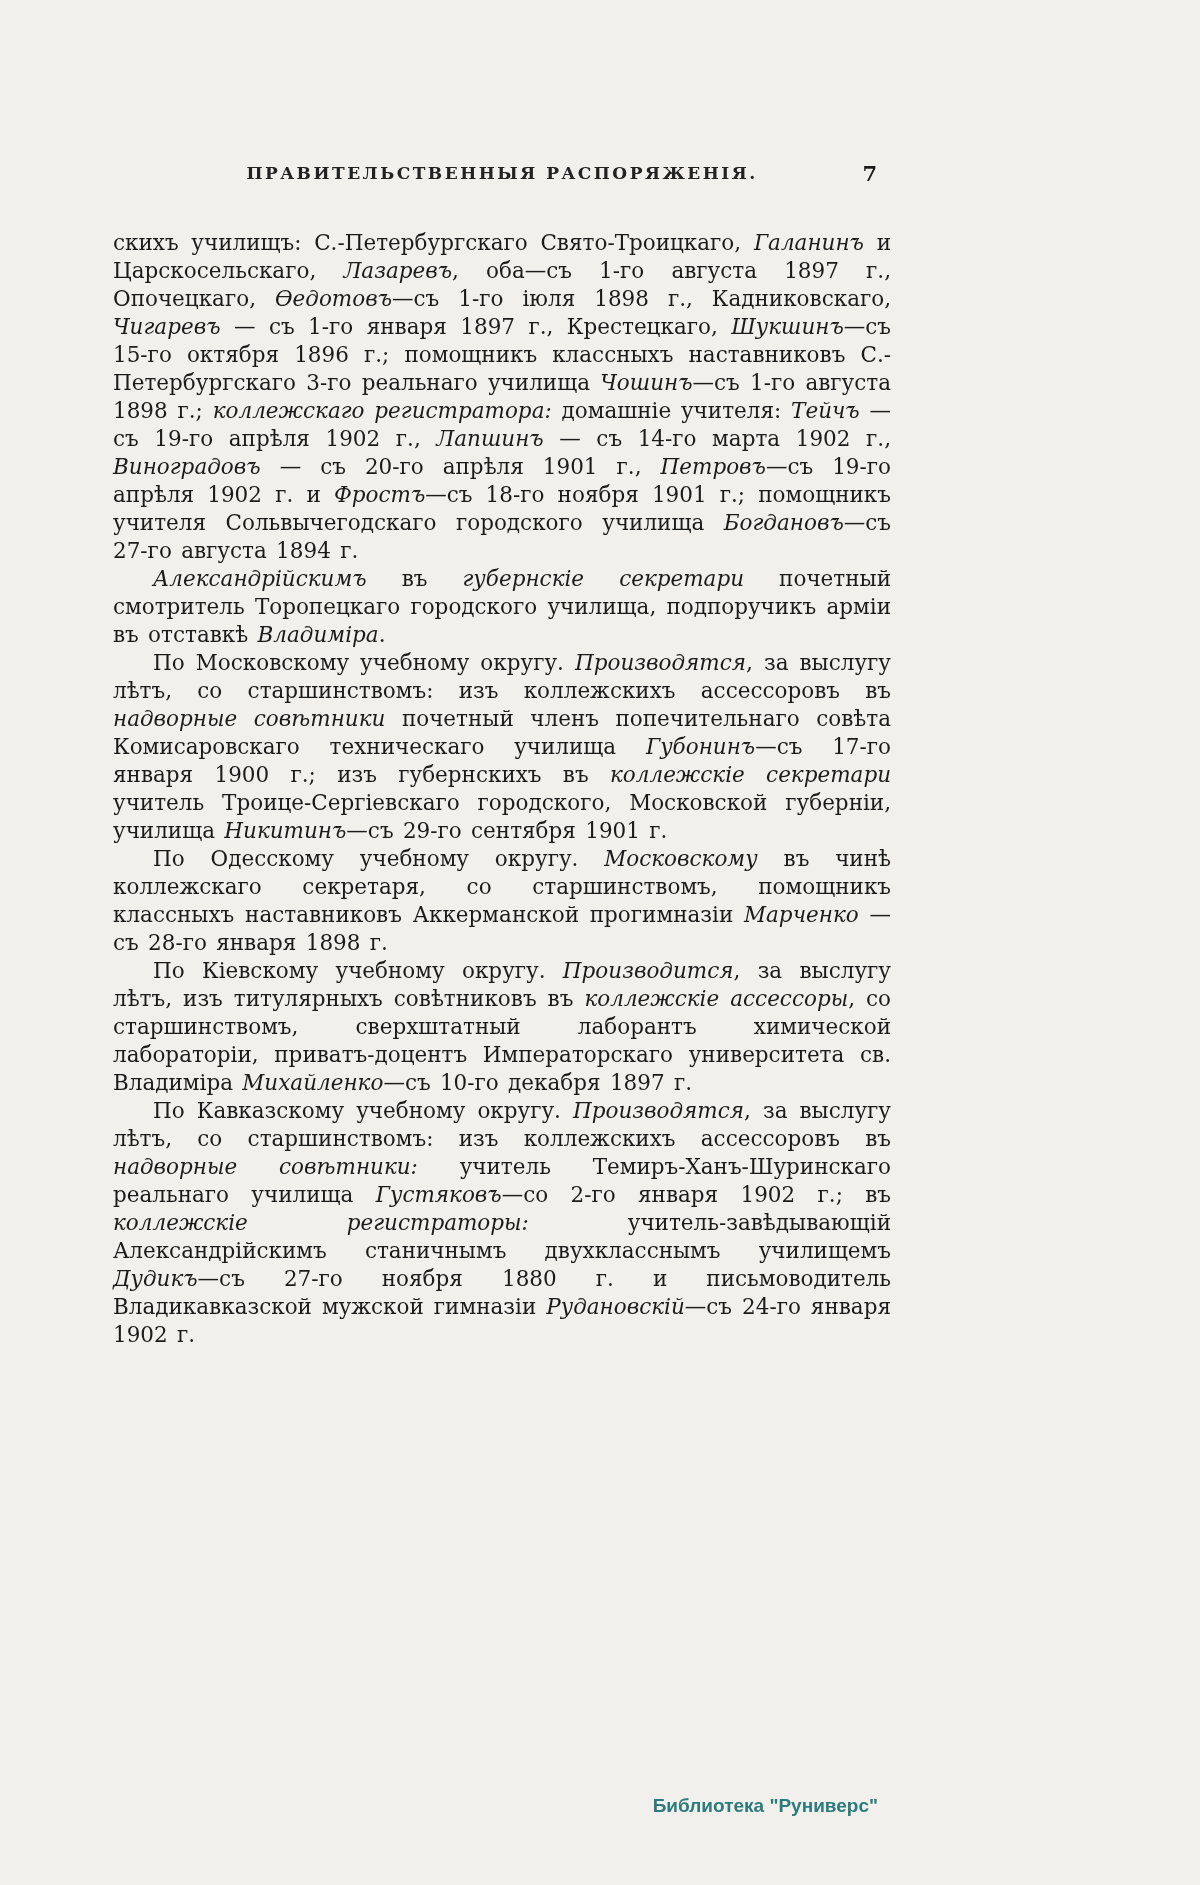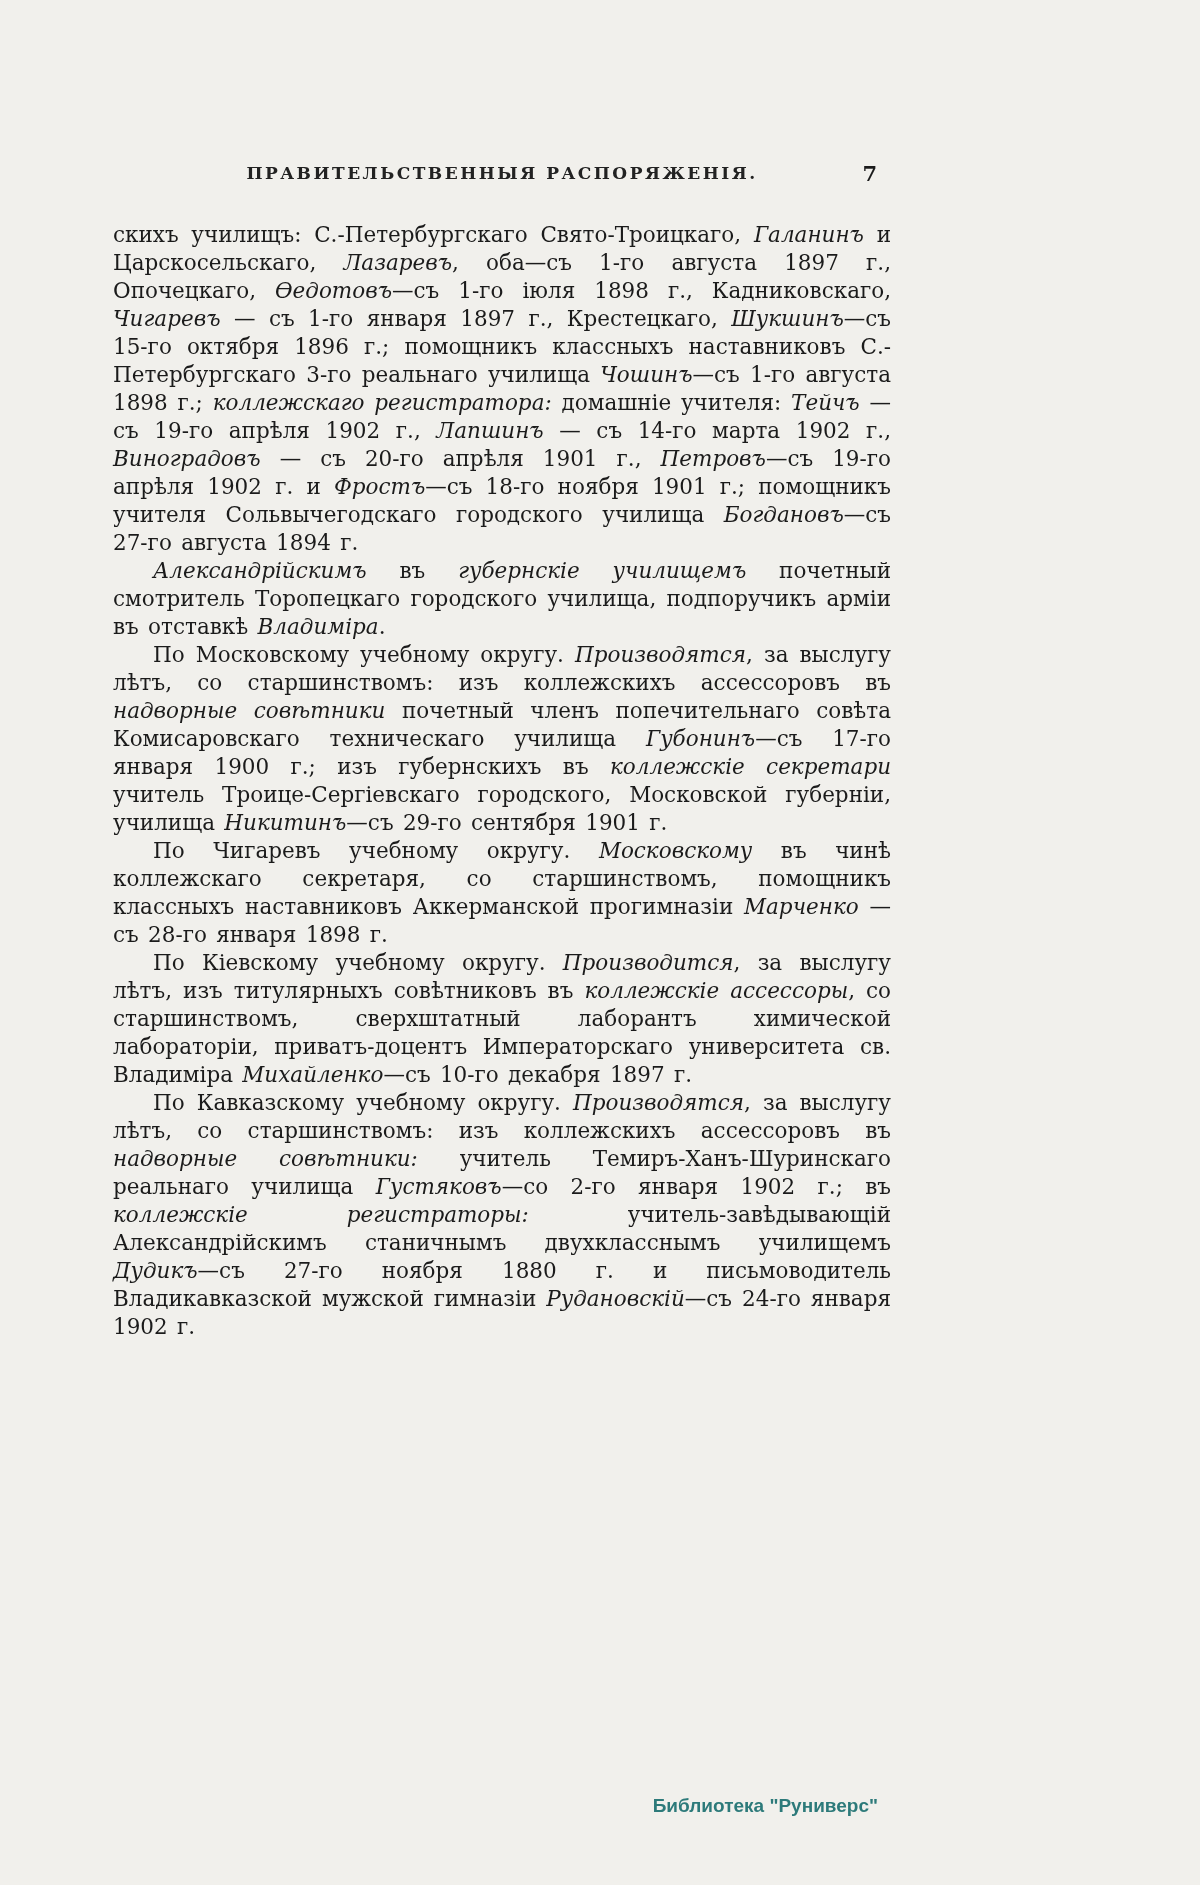--- a/index.html
+++ b/index.html
@@ -19,21 +19,21 @@
   .content {
     position: absolute;
     left: 113px;
     top: 163px;
     width: 778px;
   }
   .runhead {
     position: relative;
     width: 100%;
     height: 30px;
-    margin-bottom: 28px;
+    margin-bottom: 36px;
   }
   .runhead-title {
     display: block;
     text-align: center;
     font-size: 17px;
     letter-spacing: 2.5px;
     font-weight: bold;
     color: #222;
   }
   .runhead-page {
@@ -76,21 +76,21 @@
 <body>
 
 <div class="page">
   <div class="content">
     <div class="runhead">
       <span class="runhead-title">ПРАВИТЕЛЬСТВЕННЫЯ РАСПОРЯЖЕНІЯ.</span>
       <span class="runhead-page">7</span>
     </div>
     <div class="body-text">
         <p class=""><span>скихъ училищъ: С.-Петербургскаго Свято-Троицкаго, </span><span class="it">Галанинъ</span><span> и Царскосельскаго, </span><span class="it">Лазаревъ</span><span>, оба—съ 1-го августа 1897 г., Опочецкаго, </span><span class="it">Ѳедотовъ</span><span>—съ 1-го іюля 1898 г., Кадниковскаго, </span><span class="it">Чигаревъ</span><span> — съ 1-го января 1897 г., Крестецкаго, </span><span class="it">Шукшинъ</span><span>—съ 15-го октября 1896 г.; помощникъ классныхъ наставниковъ С.-Петербургскаго 3-го реальнаго училища </span><span class="it">Чошинъ</span><span>—съ 1-го августа 1898 г.; </span><span class="it">коллежскаго регистратора:</span><span> домашніе учителя: </span><span class="it">Тейчъ</span><span> — съ 19-го апрѣля 1902 г., </span><span class="it">Лапшинъ</span><span> — съ 14-го марта 1902 г., </span><span class="it">Виноградовъ</span><span> — съ 20-го апрѣля 1901 г., </span><span class="it">Петровъ</span><span>—съ 19-го апрѣля 1902 г. и </span><span class="it">Фростъ</span><span>—съ 18-го ноября 1901 г.; помощникъ учителя Сольвычегодскаго городского училища </span><span class="it">Богдановъ</span><span>—съ 27-го августа 1894 г.</span></p>
-        <p class="indent"><span class="it">Александрійскимъ</span><span> въ </span><span class="it">губернскіе училищемъ</span><span> почетный смотритель Торопецкаго городского училища, подпоручикъ арміи въ отставкѣ </span><span class="it">Владиміра</span><span>.</span></p>
+        <p class="indent"><span class="it">Александрійскимъ</span><span> въ </span><span class="it">губернскіе секретари</span><span> почетный смотритель Торопецкаго городского училища, подпоручикъ арміи въ отставкѣ </span><span class="it">Владиміра</span><span>.</span></p>
         <p class="indent"><span>По Московскому учебному округу. </span><span class="it">Производятся</span><span>, за выслугу лѣтъ, со старшинствомъ: изъ коллежскихъ ассессоровъ въ </span><span class="it">надворные совѣтники</span><span> почетный членъ попечительнаго совѣта Комисаровскаго техническаго училища </span><span class="it">Губонинъ</span><span>—съ 17-го января 1900 г.; изъ губернскихъ въ </span><span class="it">коллежскіе секретари</span><span> учитель Троице-Сергіевскаго городского, Московской губерніи, училища </span><span class="it">Никитинъ</span><span>—съ 29-го сентября 1901 г.</span></p>
-        <p class="indent"><span>По Чигаревъ учебному округу. </span><span class="it">Московскому</span><span> въ чинѣ коллежскаго секретаря, со старшинствомъ, помощникъ классныхъ наставниковъ Аккерманской прогимназіи </span><span class="it">Марченко</span><span> — съ 28-го января 1898 г.</span></p>
+        <p class="indent"><span>По Одесскому учебному округу. </span><span class="it">Московскому</span><span> въ чинѣ коллежскаго секретаря, со старшинствомъ, помощникъ классныхъ наставниковъ Аккерманской прогимназіи </span><span class="it">Марченко</span><span> — съ 28-го января 1898 г.</span></p>
         <p class="indent"><span>По Кіевскому учебному округу. </span><span class="it">Производится</span><span>, за выслугу лѣтъ, изъ титулярныхъ совѣтниковъ въ </span><span class="it">коллежскіе ассессоры</span><span>, со старшинствомъ, сверхштатный лаборантъ химической лабораторіи, приватъ-доцентъ Императорскаго университета св. Владиміра </span><span class="it">Михайленко</span><span>—съ 10-го декабря 1897 г.</span></p>
         <p class="indent"><span>По Кавказскому учебному округу. </span><span class="it">Производятся</span><span>, за выслугу лѣтъ, со старшинствомъ: изъ коллежскихъ ассессоровъ въ </span><span class="it">надворные совѣтники:</span><span> учитель Темиръ-Ханъ-Шуринскаго реальнаго училища </span><span class="it">Густяковъ</span><span>—со 2-го января 1902 г.; въ </span><span class="it">коллежскіе регистраторы:</span><span> учитель-завѣдывающій Александрійскимъ станичнымъ двухкласснымъ училищемъ </span><span class="it">Дудикъ</span><span>—съ 27-го ноября 1880 г. и письмоводитель Владикавказской мужской гимназіи </span><span class="it">Рудановскій</span><span>—съ 24-го января 1902 г.</span></p>
       </div>
   </div>
   <div class="watermark">Библиотека "Руниверс"</div>
 </div>
 
 </body></html>

